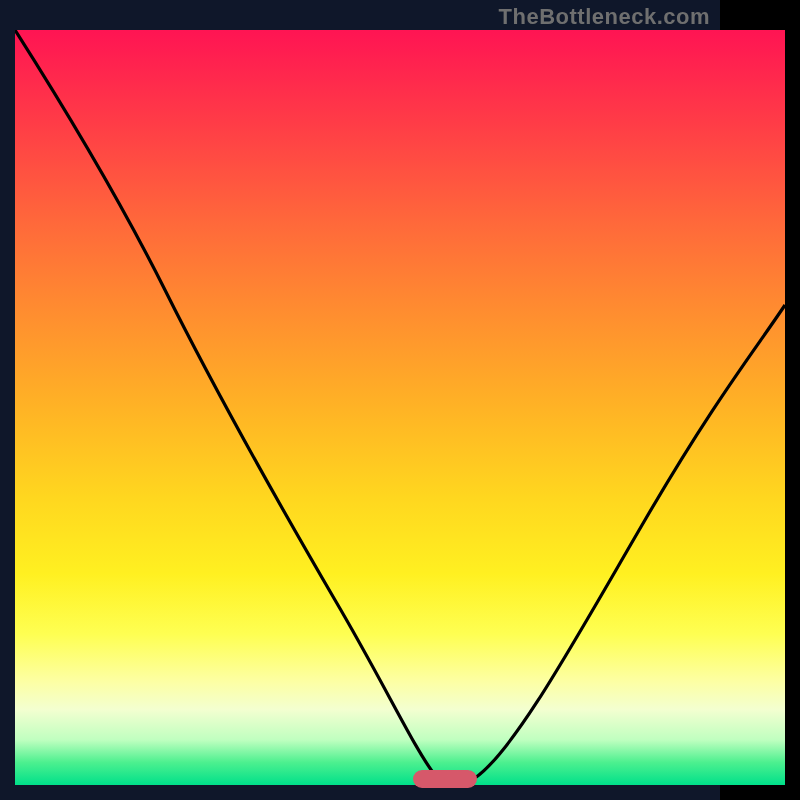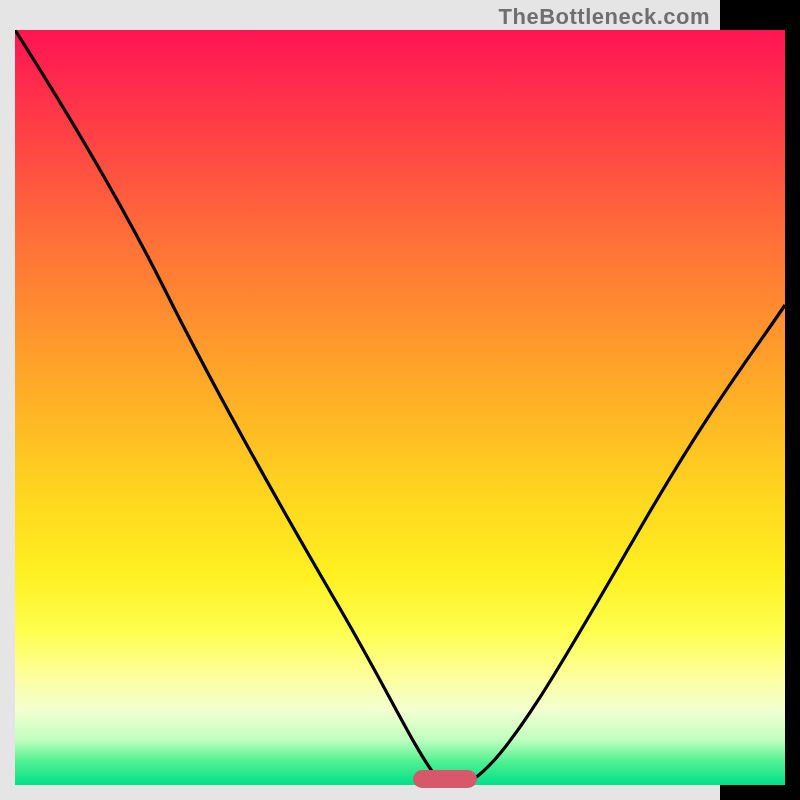--- a/index.html
+++ b/index.html
@@ -8,21 +8,21 @@
     width: 800px;
     height: 800px;
     background: #000;
     overflow: hidden;
     font-family: Arial, Helvetica, sans-serif;
   }
   .frame {
     position: relative;
     width: 720px;
     height: 800px;
-    background: #e5e5e5;
+    background: #0f172a;
   }
   .watermark {
     position: absolute;
     top: 4px;
     right: 10px;
     font-size: 22px;
     font-weight: 600;
     color: #6f6f6f;
     letter-spacing: 0.5px;
     z-index: 20;

